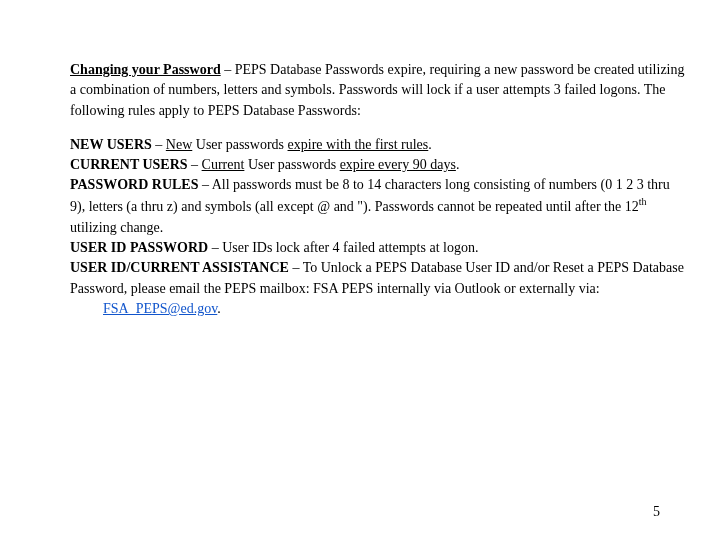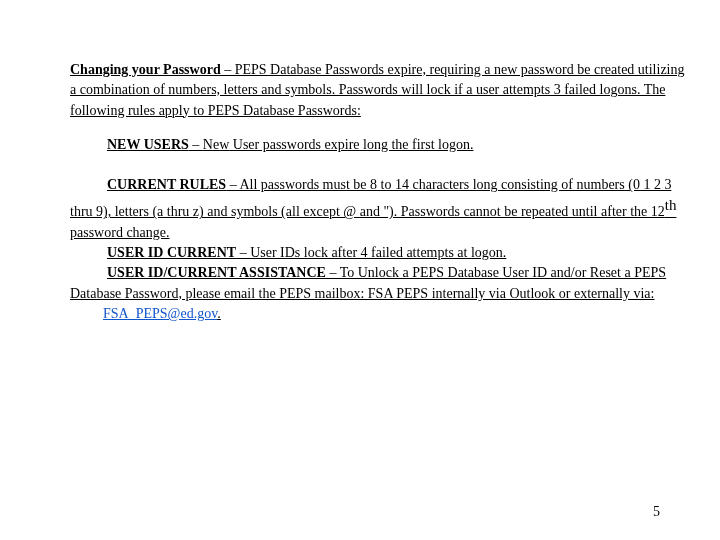--- a/index.html
+++ b/index.html
@@ -16,53 +16,51 @@
       font-size: 14px;
       color: #000000;
       overflow: hidden;
     }
 
     .page-container {
       width: 720px;
       height: 540px;
       position: relative;
       padding: 60px 32px 40px 70px;
-      text-decoration: underline;
     }
 
     .content-block {
       line-height: 1.45;
     }
 
     .paragraph {
       margin-bottom: 14px;
     }
 
     .bold-underline {
       font-weight: bold;
       text-decoration: underline;
     }
 
     .bold {
       font-weight: bold;
-      margin-left: 37px;
     }
 
     .underline {
       text-decoration: underline;
     }
 
     .link {
       color: #1155cc;
       text-decoration: underline;
       margin-left: 33px;
     }
 
     sup {
-      font-size: 15px;
+      font-size: 10px;
       vertical-align: super;
     }
 
     .page-number {
       position: absolute;
       bottom: 20px;
       right: 60px;
       font-size: 14px;
     }
   </style>
@@ -72,36 +70,39 @@
 <div class="page-container">
   <div class="content-block">
 
     <div class="paragraph">
       <span class="bold-underline">Changing your Password</span><span> – PEPS Database Passwords expire, requiring a new password be created utilizing a combination of numbers, letters and symbols. Passwords will lock if a user attempts 3 failed logons.  The following rules apply to PEPS Database Passwords:</span>
     </div>
 
     <div class="paragraph">
       
       <span>
-        <span class="bold">NEW USERS</span><span> – </span><span class="underline">New</span><span> User passwords </span><span class="underline">expire long the first logon</span><span>.</span>
-      </span>
-      <br>
-
-      
-      <br>
-
-      
-      <span>
-        <span class="bold">CURRENT RULES</span><span> – All passwords must be 8 to 14 characters long consisting of numbers (0 1 2 3 thru 9), letters (a thru z) and symbols (all except @ and "). Passwords cannot be repeated until after the 12</span><sup>th</sup><span> password change.</span>
+        <span class="bold">NEW USERS</span><span> – </span><span class="underline">New</span><span> User passwords </span><span class="underline">expire with the first rules</span><span>.</span>
       </span>
       <br>
 
       
       <span>
-        <span class="bold">USER ID CURRENT</span><span> – User IDs lock after 4 failed attempts at logon.</span>
+        <span class="bold">CURRENT USERS</span><span> – </span><span class="underline">Current</span><span> User passwords </span><span class="underline">expire every 90 days</span><span>.</span>
+      </span>
+      <br>
+
+      
+      <span>
+        <span class="bold">PASSWORD RULES</span><span> – All passwords must be 8 to 14 characters long consisting of numbers (0 1 2 3 thru 9), letters (a thru z) and symbols (all except @ and "). Passwords cannot be repeated until after the 12</span><sup>th</sup><span> utilizing change.</span>
+      </span>
+      <br>
+
+      
+      <span>
+        <span class="bold">USER ID PASSWORD</span><span> – User IDs lock after 4 failed attempts at logon.</span>
       </span>
       <br>
 
       
       <span>
         <span class="bold">USER ID/CURRENT ASSISTANCE</span><span> – To Unlock a PEPS Database User ID and/or Reset a PEPS Database Password, please email the PEPS mailbox: FSA PEPS internally via Outlook or externally via: </span><a class="link" href="#">FSA_PEPS@ed.gov</a><span>.</span>
       </span>
     </div>
 
   </div>

